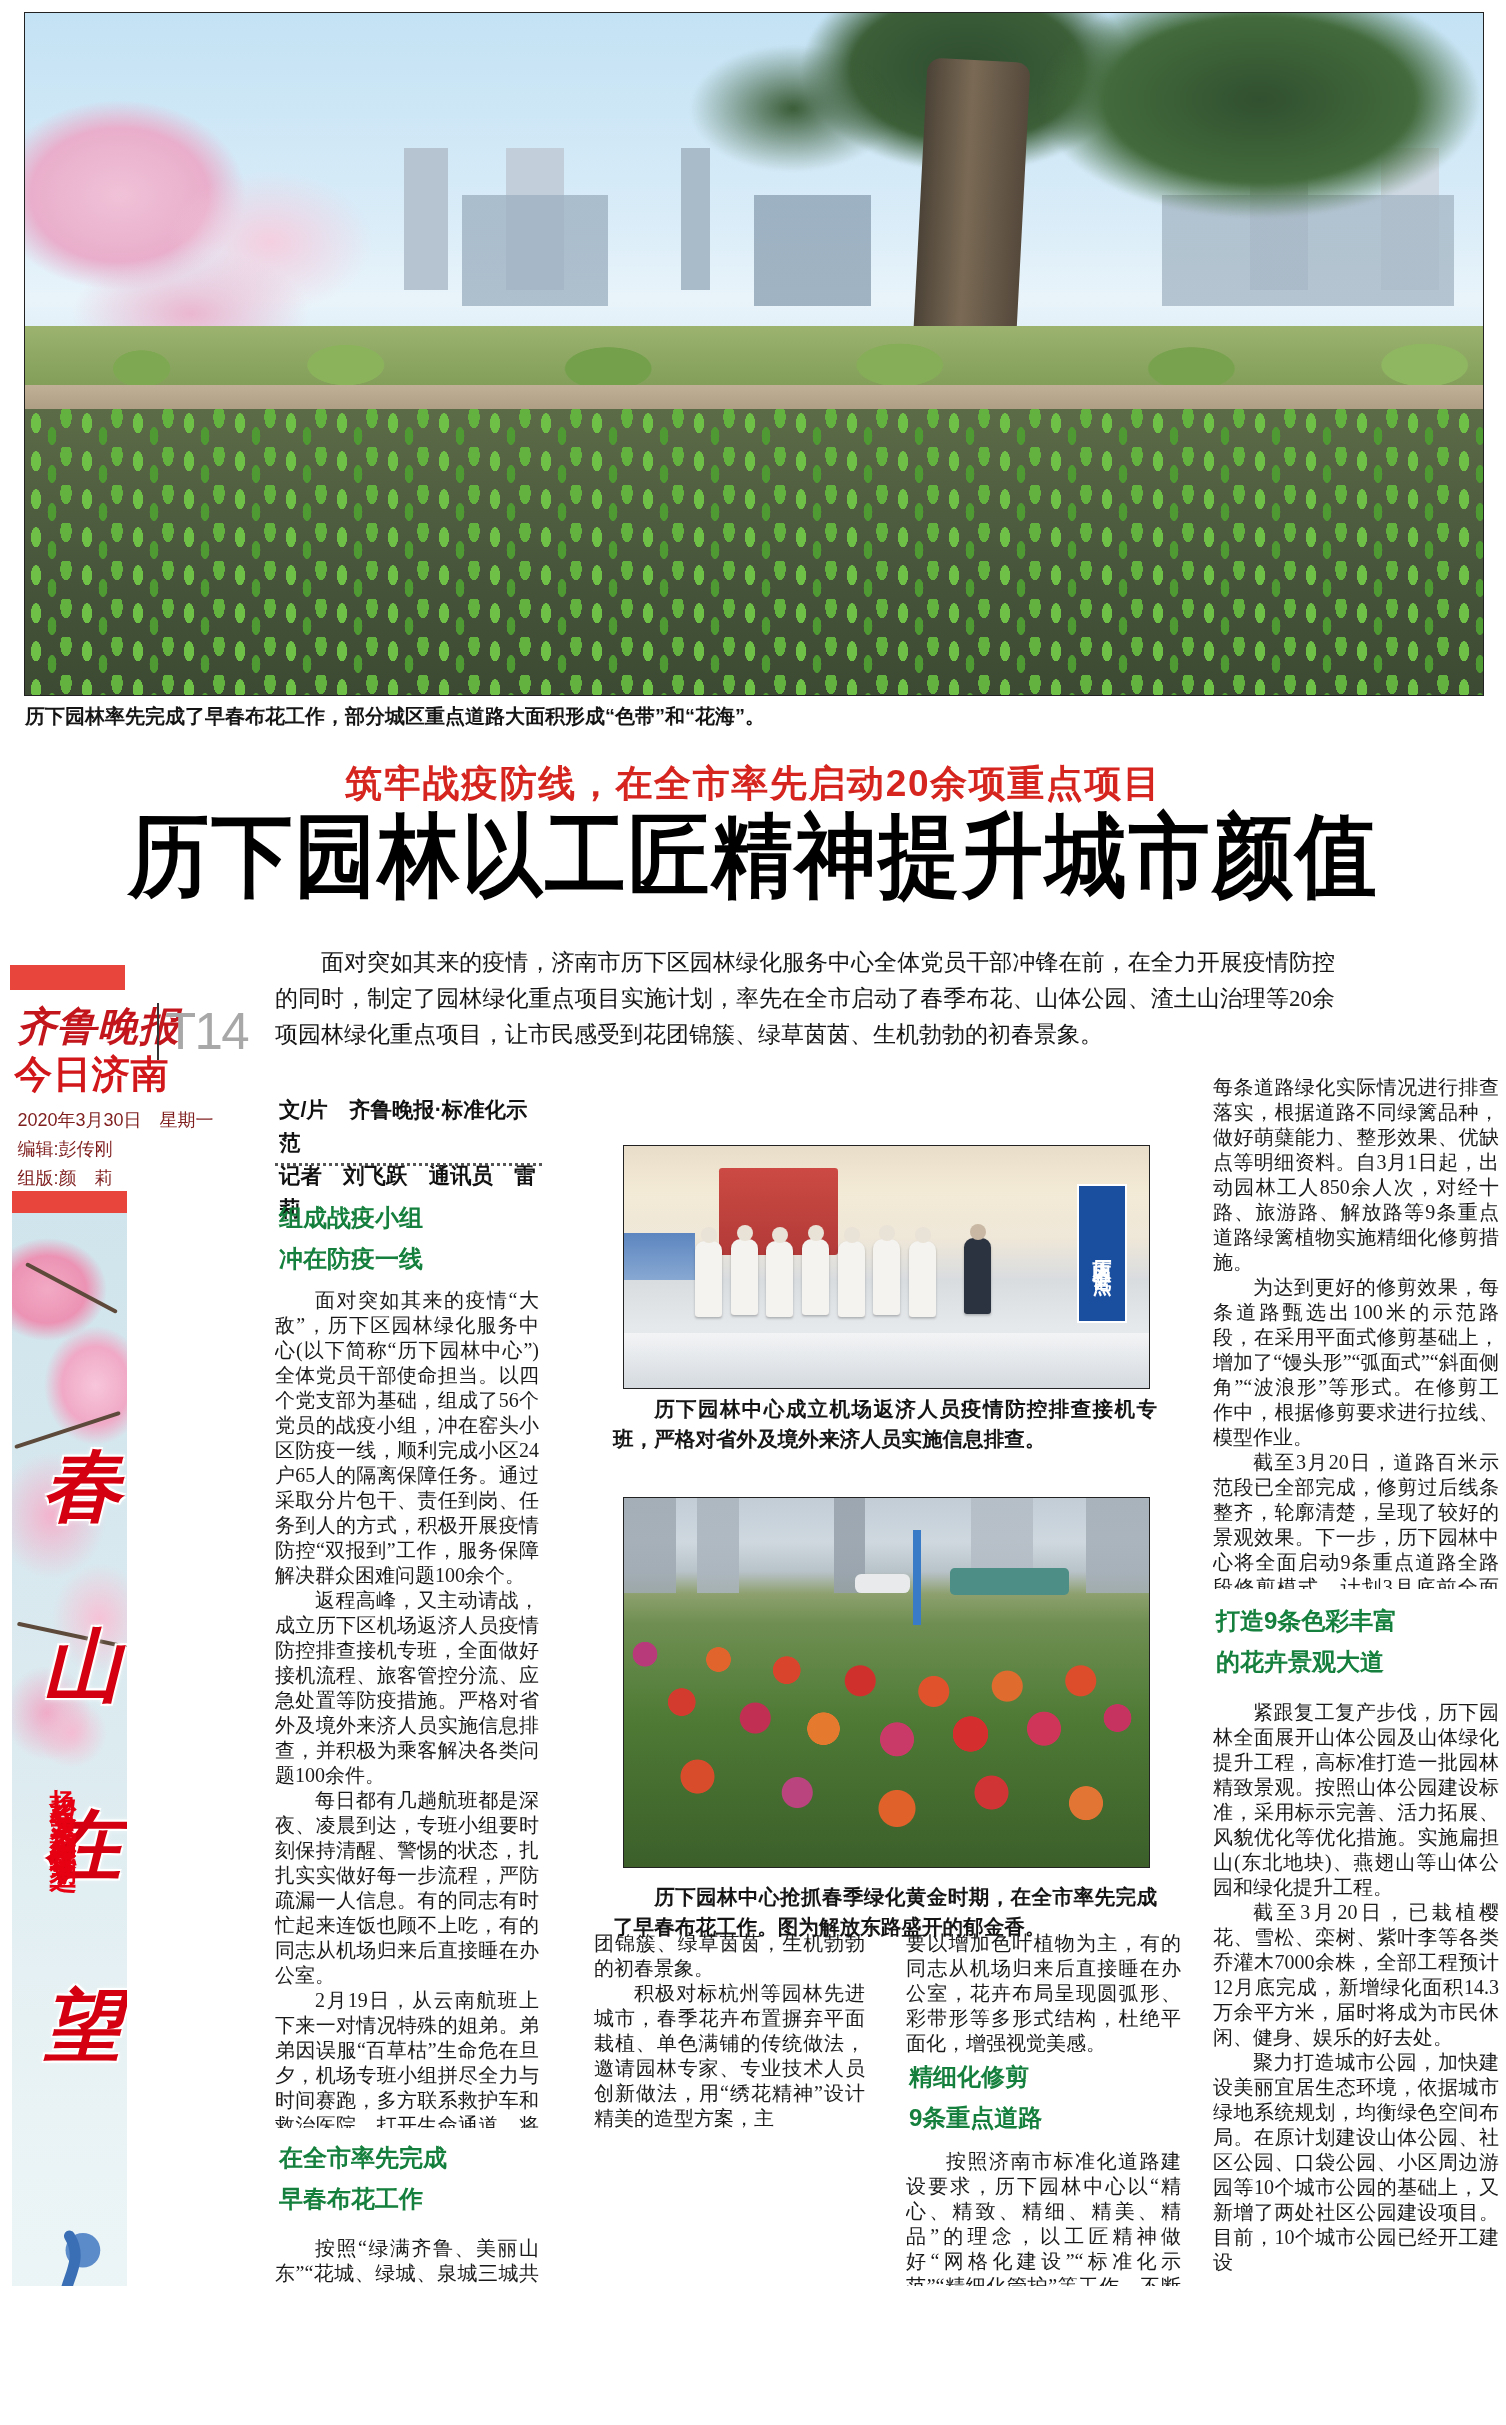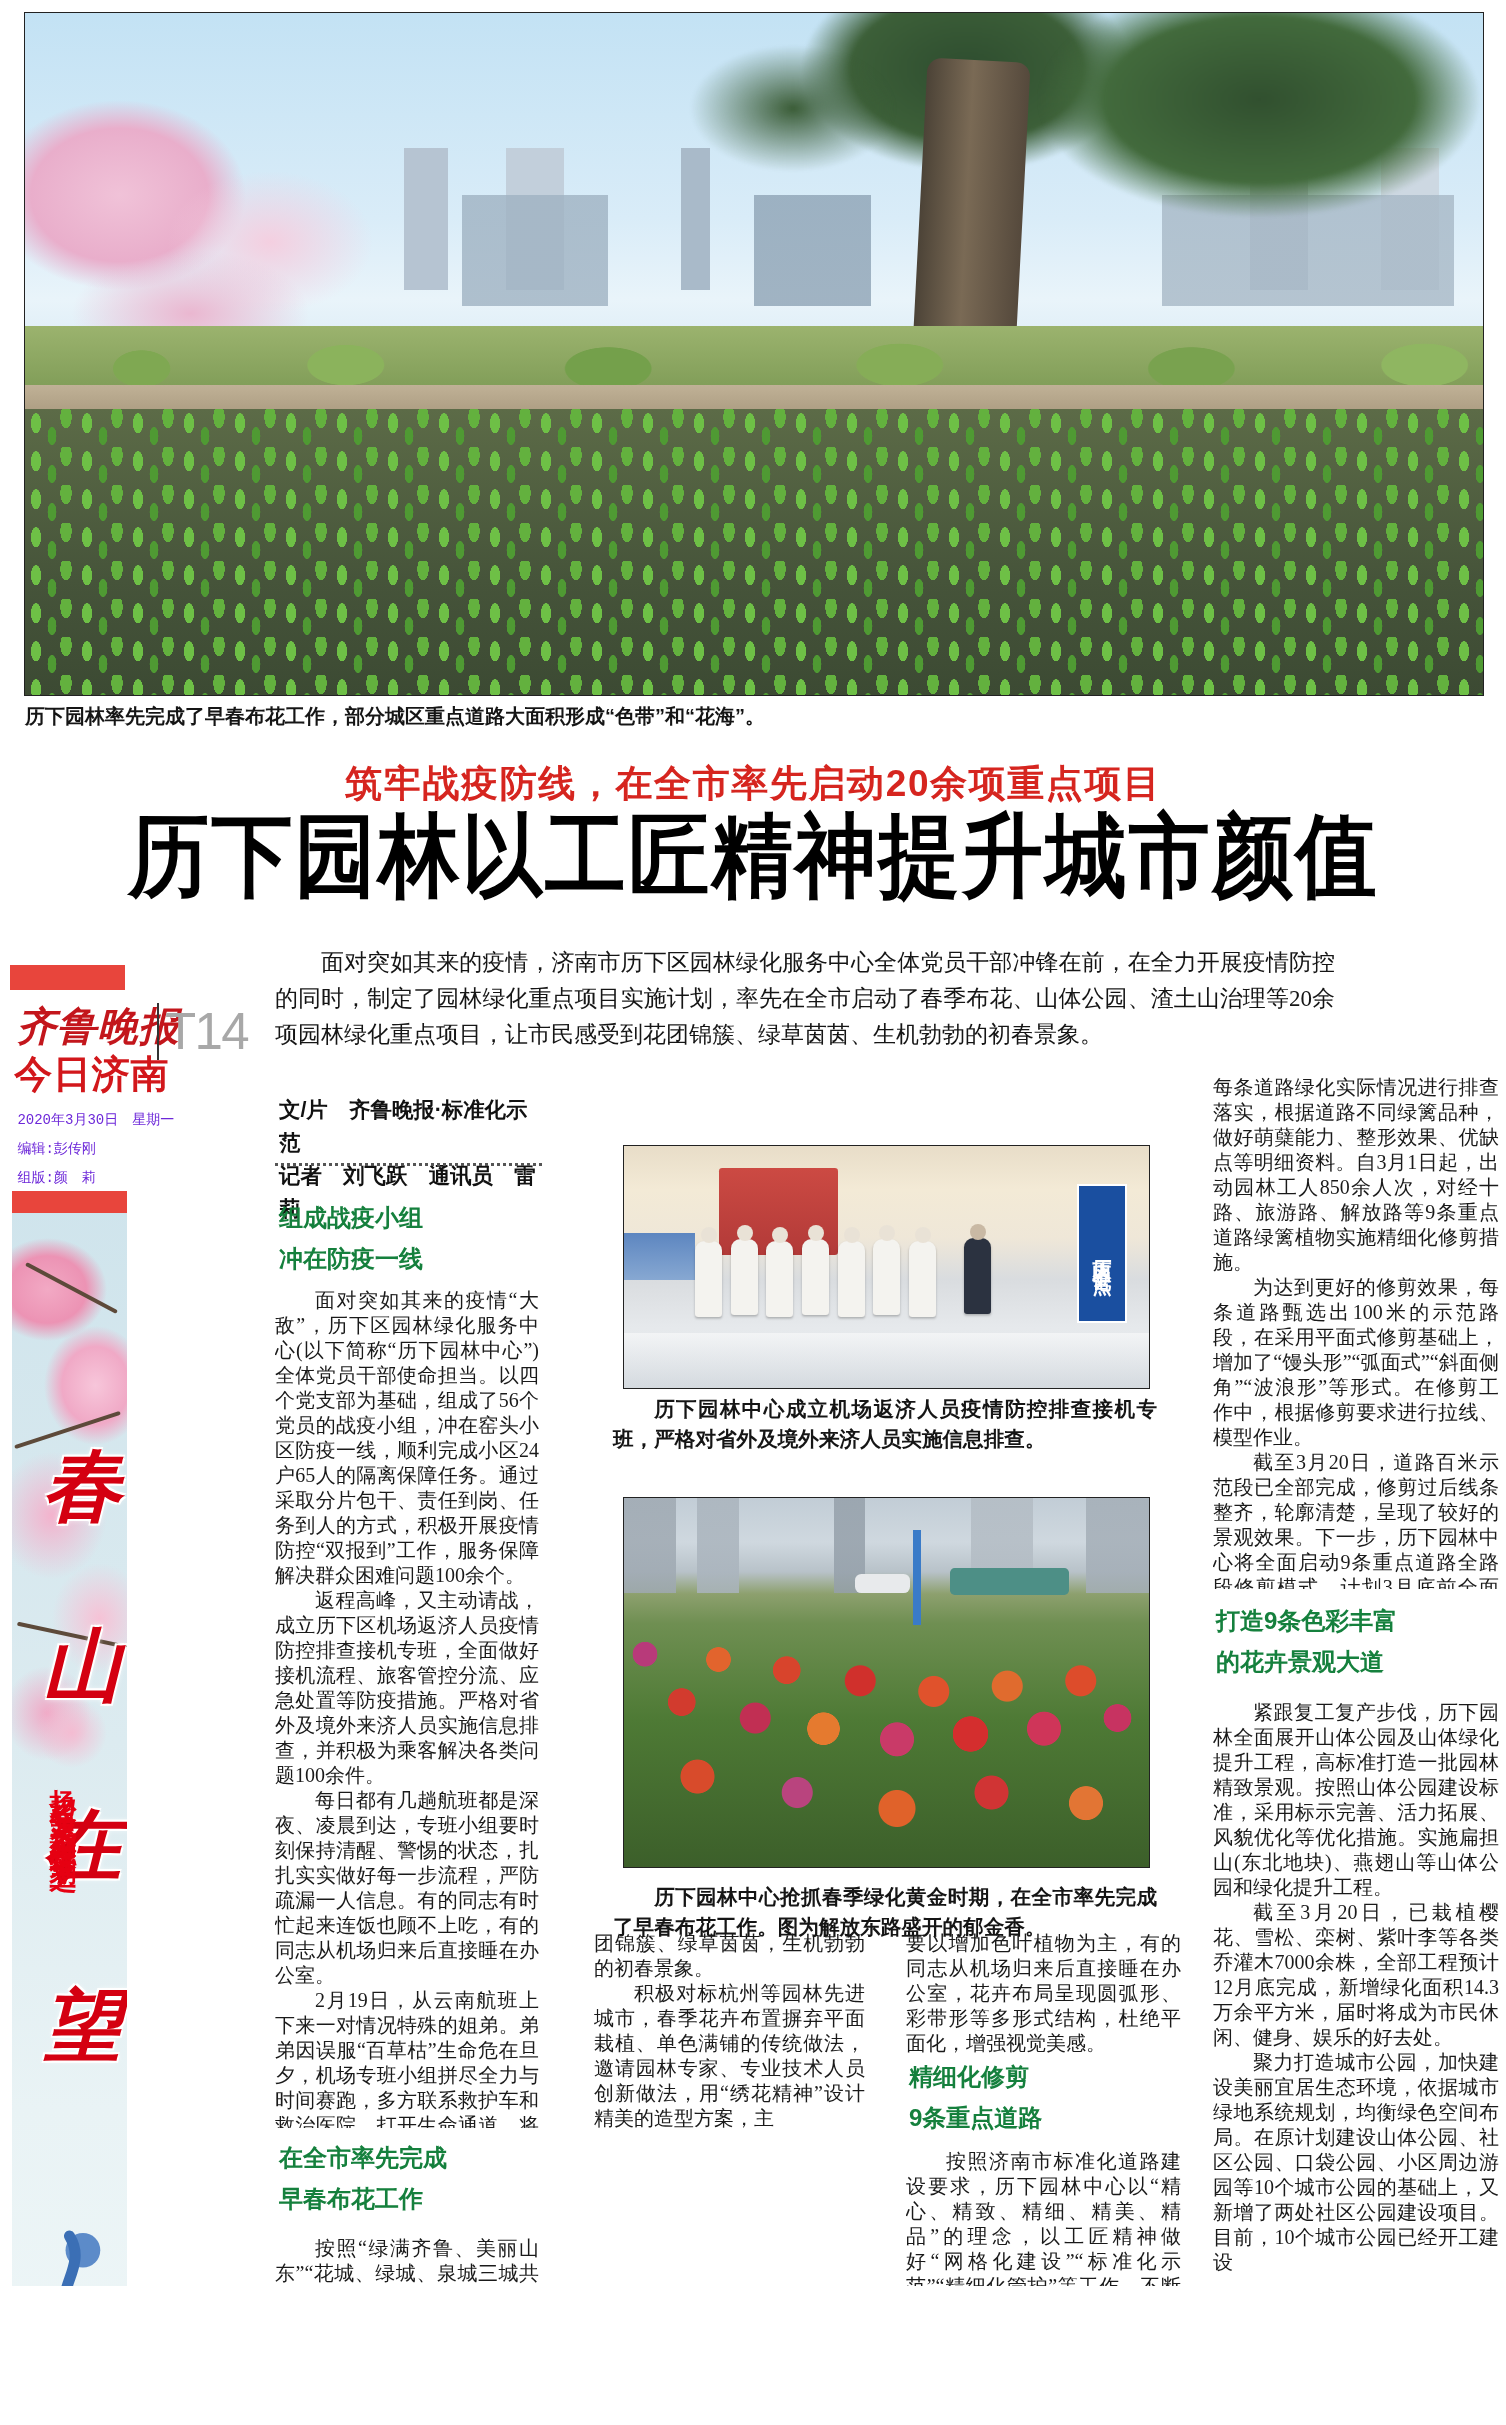--- a/index.html
+++ b/index.html
@@ -46,21 +46,21 @@
     font-weight:900;font-size:81px;letter-spacing:2.4px;color:#000;transform:scaleY(1.12);transform-origin:top;}
   #lede{left:275px;top:945px;width:1060px;font-size:23px;line-height:36px;text-align:justify;text-indent:2em;color:#151515;}
 
   
   #red-bar{left:10.3px;top:965px;width:115px;height:25px;background:#e8453c;}
   #paper-name{left:16px;top:999px;font-family:"DejaVu Serif",serif;font-style:italic;font-weight:bold;
     font-size:40px;color:#c3161c;letter-spacing:0.8px;}
   #mast-divider{left:157px;top:1003px;width:1.6px;height:57px;background:#333;}
   #page-no{left:165px;top:1002px;font-family:"Liberation Sans",sans-serif;font-size:51px;color:#a8a8a8;letter-spacing:-1.6px;}
   #edition{left:14.2px;top:1049px;font-family:"Liberation Sans",sans-serif;font-weight:900;font-size:38px;color:#d2171b;letter-spacing:0.8px;}
-  #mast-meta{left:17.4px;top:1106px;font-family:Liberation Mono, monospace;font-size:14px;line-height:29px;color:#6d28d9;}
+  #mast-meta{left:17.4px;top:1106px;font-family:Liberation Sans, sans-serif;font-size:18px;line-height:29px;color:#7f1d1d;}
 
   
   #sidebar{left:12px;top:1191px;width:115px;height:1225px;overflow:hidden;
     background:linear-gradient(180deg,#cfe4ec 0%,#dcebf0 45%,#e9f3f5 75%,#eef6f7 100%);}
   #sidebar-redbar{position:absolute;left:0;top:0;width:100%;height:22px;background:#e8453c;}
   .bloom{position:absolute;border-radius:50%;}
   .branch{position:absolute;background:#5d4a3a;border-radius:2.4px;}
   #sb-title{position:absolute;right:1.6px;top:255px;width:87px;display:flex;flex-direction:column;gap:101px;align-items:center;}
   #sb-title .ch{font-family:"DejaVu Serif",serif;font-style:italic;font-weight:bold;font-size:79px;line-height:1;
     color:#d40011;text-shadow:1.6px 1.6px 0 #fff,-1.6px -1.6px 0 #fff,1.6px -1.6px 0 #fff,-1.6px 1.6px 0 #fff,0 0 6.3px #fff;}

